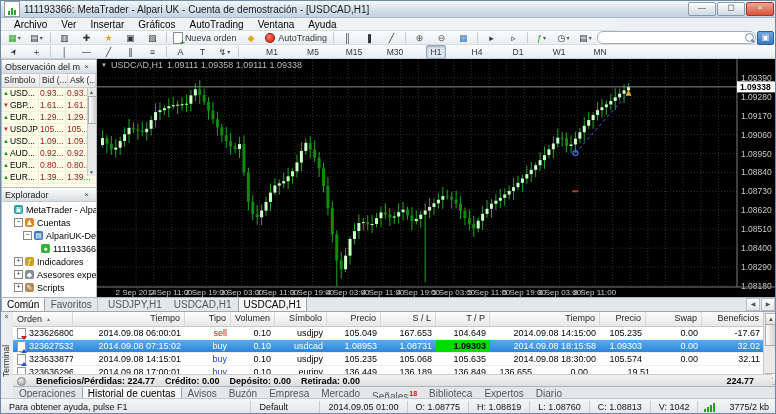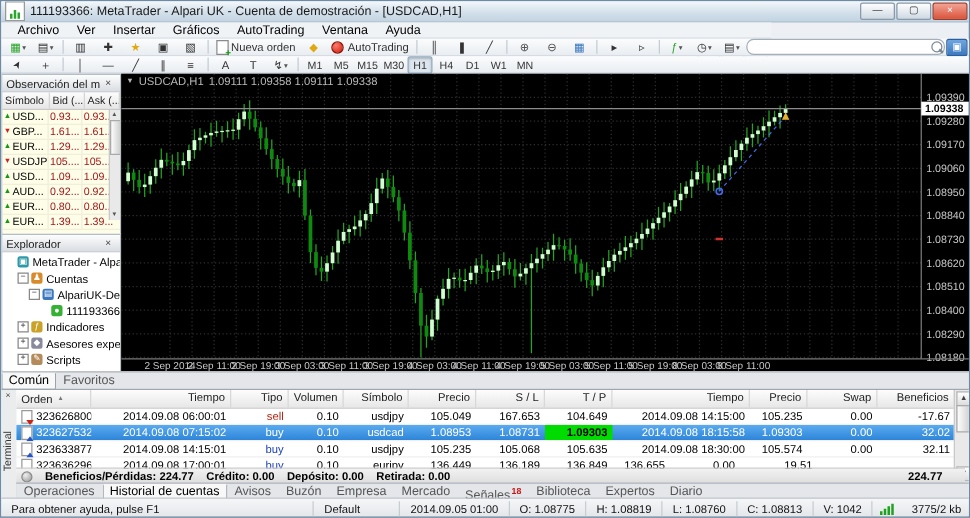--- a/index.html
+++ b/index.html
@@ -26,21 +26,21 @@
   #toolbar1{left:0;top:30px;width:776px;height:14px;background:linear-gradient(#FBFCFD,#E9EDF1);
             border-bottom:1px solid #D5DCE3;display:flex;align-items:center;padding:0 3px;gap:1px;}
   #toolbar2{left:0;top:44px;width:776px;height:14px;background:linear-gradient(#FBFCFD,#E9EDF1);
             border-bottom:1px solid #C8CFD6;display:flex;align-items:center;padding:0 3px;gap:1px;}
   .tbtn{min-width:15px;height:12px;display:flex;align-items:center;justify-content:center;
         font-size:9px;color:#333;border:1px solid transparent;border-radius:2px;padding:0 2px;white-space:nowrap;}
   .tbtn .glyph{font-size:9px;line-height:10px;}
   .tbtn .drop{font-size:6px;color:#555;margin-left:1px;}
   .tsep{width:1px;height:11px;background:#C4CCD4;margin:0 2px;}
   .tf-btn{min-width:18px;height:12px;font-size:8.5px;color:#333;display:flex;align-items:center;justify-content:center;
-          border:1px solid transparent;border-radius:2px;}
+          border:1px solid transparent;border-radius:2px;margin-left:20px;}
   .tf-btn.active{background:#DDE6EE;border:1px solid #8FA8BE;box-shadow:inset 0 1px 2px rgba(0,0,0,.25);}
   #search-wrap{margin-left:auto;display:flex;align-items:center;gap:3px;}
   #search-input{width:138px;height:11px;border:1px solid #A4AFB9;border-radius:6px;font-size:9px;padding:0 14px 0 5px;background:#FFF;}
   #search-icon{position:relative;margin-left:-14px;width:7px;height:7px;border:1.5px solid #7A8894;border-radius:50%;}
   #search-icon::after{content:"";position:absolute;left:5px;top:6px;width:4px;height:1.5px;background:#7A8894;transform:rotate(40deg);}
   #notif-btn{width:15px;height:12px;background:linear-gradient(#6FA6E0,#3B78C0);border:1px solid #2B5E9C;border-radius:2px;
              color:#fff;font-size:8px;line-height:11px;text-align:center;}
   .mini-doc{display:inline-block;width:8px;height:10px;background:#FFF;border:1px solid #8A8A8A;position:relative;margin-right:2px;}
   .mini-doc .plus{position:absolute;right:-3px;bottom:-3px;color:#119911;font-size:8px;font-weight:bold;line-height:7px;}
   .red-dot{display:inline-block;width:8px;height:8px;border-radius:50%;background:radial-gradient(circle at 35% 30%,#FF7A6A,#CC1F10);margin-right:3px;border:1px solid #8E1408;}
@@ -68,21 +68,21 @@
   #nav-panel{left:0;top:186px;width:96px;height:110px;}
   #nav-tree{height:96px;background:#FFF;overflow:hidden;padding-top:1px;}
   .tree-row{display:flex;align-items:center;height:13px;white-space:nowrap;overflow:hidden;font-size:9px;}
   .expander{width:7px;height:7px;border:1px solid #888;background:#FFF;font-size:7px;line-height:5px;text-align:center;color:#333;margin-right:2px;flex:none;}
   .tree-icon{width:9px;height:9px;border-radius:2px;margin-right:3px;flex:none;font-size:7px;line-height:9px;text-align:center;color:#FFF;}
   
   #chart-area{left:96px;top:58px;width:680px;height:238px;background:#000;}
   #chart-label{position:absolute;left:4px;top:1px;color:#B8B8B8;font-size:9px;display:flex;gap:4px;align-items:center;}
   #chart-label .tri{font-size:6px;color:#B8B8B8;}
   
-  #bottom-strip{left:0;top:296px;width:776px;height:14px;background:#E4E6E9;border-top:1px solid #AEB4BA;display:flex;flex-direction:column;}
+  #bottom-strip{left:0;top:296px;width:776px;height:14px;background:#E4E6E9;border-top:1px solid #AEB4BA;display:flex;}
   #left-tabs{width:96px;display:flex;}
   #chart-tabs{flex:1;display:flex;border-left:1px solid #C0C5CA;padding-left:4px;}
   #chart-tab-arrows{margin-left:auto;display:flex;gap:1px;padding-right:2px;}
   .arrow-btn{width:12px;height:11px;font-size:6px;line-height:10px;text-align:center;color:#555;border:1px solid #B8BEC4;background:linear-gradient(#FFF,#E2E6EA);}
   
   #terminal{left:0;top:310px;width:776px;height:87px;background:#F2F2F2;border-top:1px solid #9FA6AD;}
   #term-side{position:absolute;left:0;top:0;width:12px;height:87px;background:#EAECEE;border-right:1px solid #C8CDD2;}
   #term-close{width:11px;height:10px;font-size:7px;text-align:center;line-height:9px;color:#444;}
   #term-side-label{position:absolute;left:0;top:14px;width:12px;height:70px;writing-mode:vertical-rl;transform:rotate(180deg);
                    font-size:8.5px;color:#333;text-align:center;}

